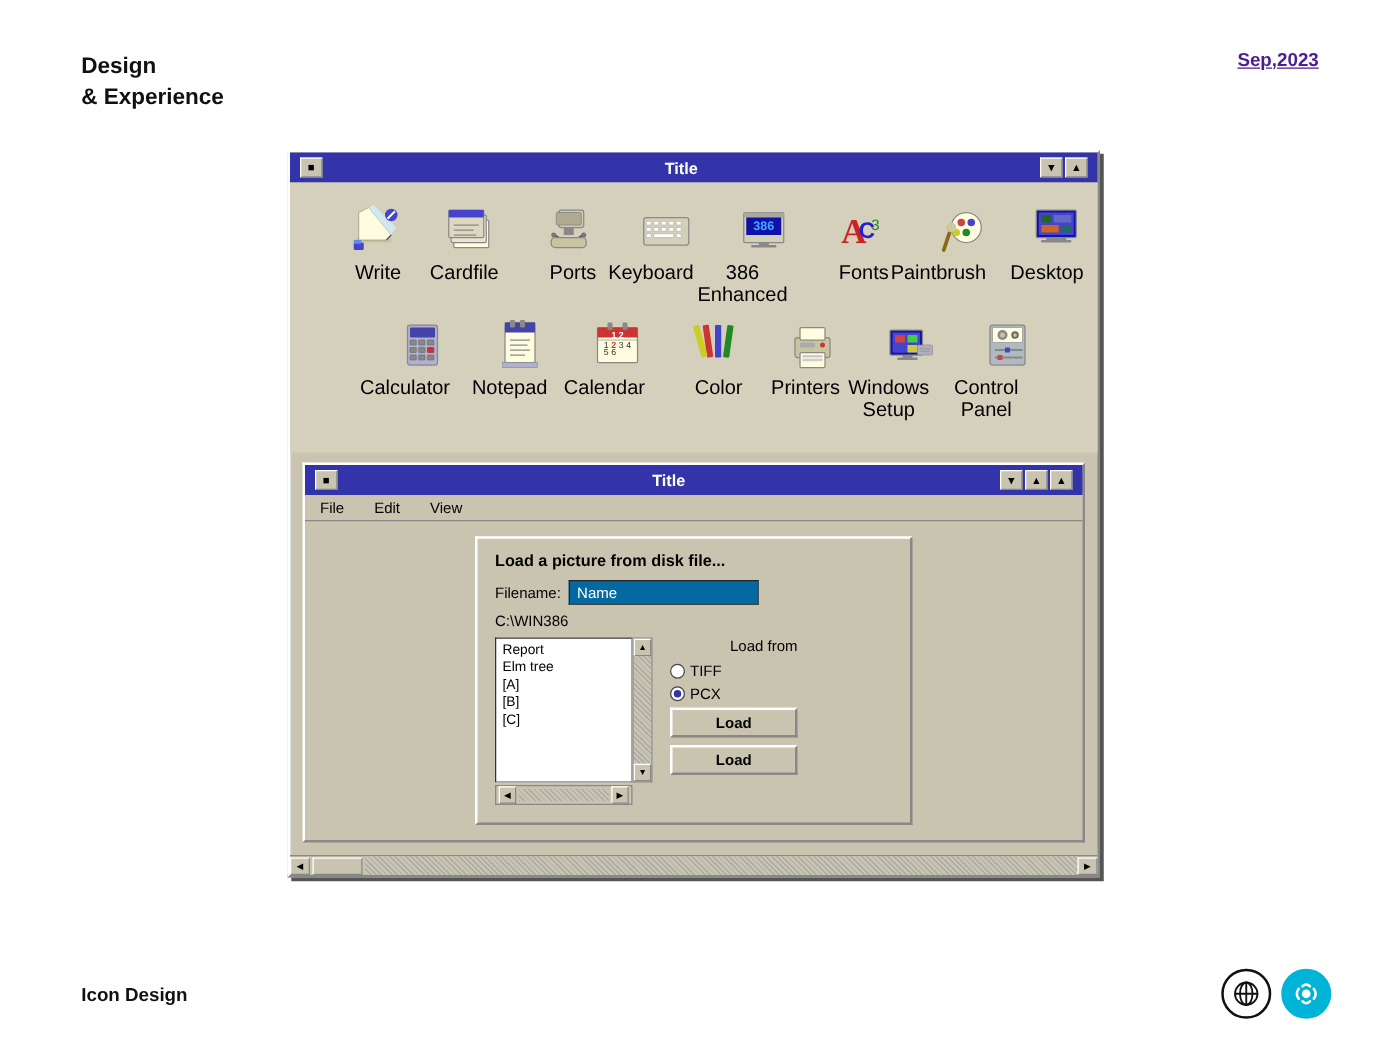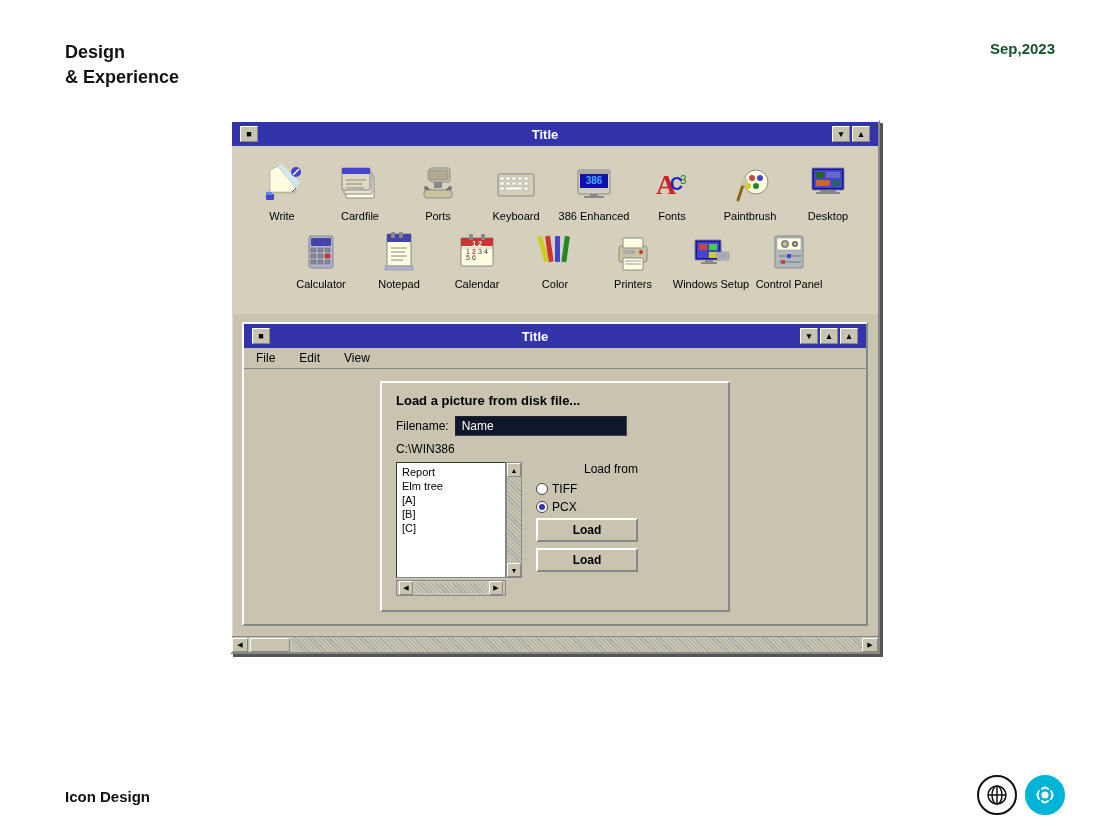--- a/index.html
+++ b/index.html
@@ -22,21 +22,22 @@
       line-height: 1.4;
       color: #111;
     }
 
     
     .date {
       position: absolute;
       top: 40px;
       right: 65px;
       font-size: 15px;
-      color: #14532d;
+      color: #4c1d95;
+      text-decoration: underline;
     }
     .date span { font-weight: bold; }
 
     
     .bottom-label {
       position: absolute;
       bottom: 35px;
       left: 65px;
       font-size: 15px;
       font-weight: bold;
@@ -136,35 +137,35 @@
     }
     .icon-row {
       display: flex;
       gap: 0px;
       justify-content: center;
       margin-bottom: 8px;
     }
     .app-icon {
       display: flex;
       flex-direction: column;
-      align-items: center;
+      align-items: flex-end;
       width: 78px;
       cursor: pointer;
     }
     .app-icon .icon-img {
       width: 44px;
       height: 44px;
       margin-bottom: 4px;
       display: flex;
       align-items: center;
       justify-content: center;
       font-size: 28px;
     }
     .app-icon .icon-label {
-      font-size: 11px;
+      font-size: 16px;
       color: #000;
       text-align: center;
       font-family: 'MS Sans Serif', Arial, sans-serif;
     }
 
     
     .inner-window {
       margin: 8px 10px 10px 10px;
       border: 2px solid #888;
       border-top-color: #fff;
@@ -219,28 +220,28 @@
       margin-bottom: 8px;
     }
     .filename-row {
       display: flex;
       align-items: center;
       margin-bottom: 6px;
       gap: 6px;
       font-size: 12px;
     }
     .filename-input {
-      background: #0f172a;
+      background: #0369a1;
       color: white;
       border: 1px solid #444;
       border-top-color: #222;
       border-left-color: #222;
       font-size: 12px;
       padding: 2px 6px;
-      width: 172px;
+      width: 152px;
       font-family: Arial, sans-serif;
     }
     .path-text {
       font-size: 12px;
       margin-bottom: 6px;
     }
     .dialog-content {
       display: flex;
       gap: 14px;
     }

